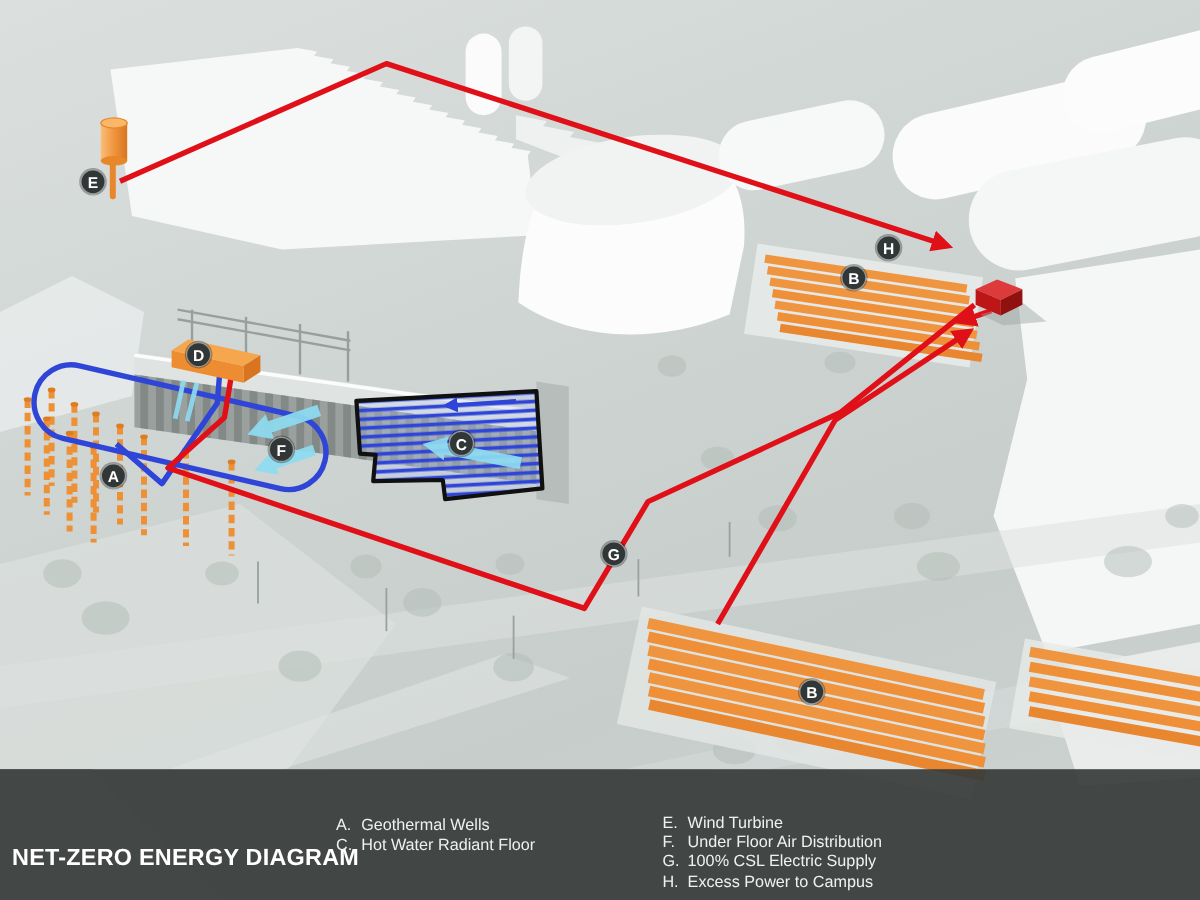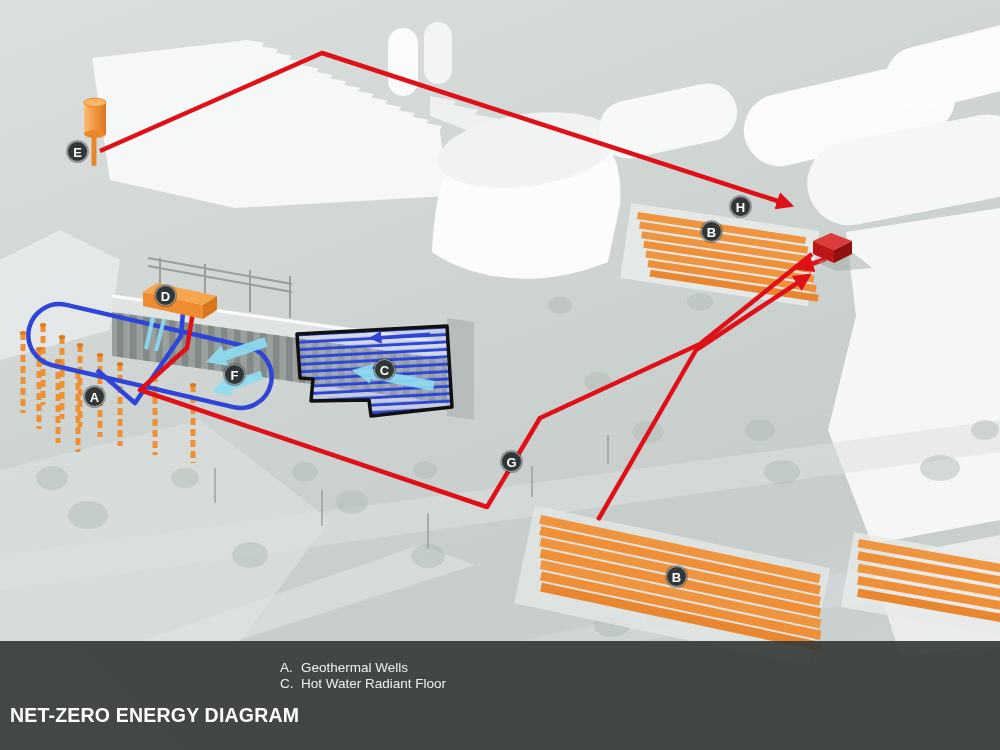--- a/index.html
+++ b/index.html
@@ -12,21 +12,21 @@
   .badge{
     position:absolute;width:21px;height:21px;border-radius:50%;
     background:#313637;border:1px solid rgba(255,255,255,.5);
     color:#fff;font-weight:bold;font-size:13px;line-height:21px;text-align:center;
     box-shadow:0 0 0 1px rgba(0,0,0,.3);box-sizing:border-box;
   }
   .bar{position:absolute;left:0;top:641px;width:1000px;height:109px;background:rgba(54,59,58,.92);}
   .bar-accent{position:absolute;left:0;top:0;width:1000px;height:109px;background:#434847;
     clip-path:polygon(0 0,77px 0,187px 109px,0 109px);}
   .title{position:absolute;left:10px;top:704px;color:#ffffff;font-weight:bold;font-size:19.5px;letter-spacing:.2px;}
-  .legend-col{position:absolute;color:#eef1f0;font-size:13.5px;line-height:16.2px;}
+  .legend-col{position:absolute;color:#eef1f0;font-size:13.5px;line-height:16.2px;margin-top:20px;}
   .legend-col.left{left:280px;top:660px;}
   .legend-col.right{left:552px;top:658px;}
   .legend-col .k{display:inline-block;width:21px;}
 </style>
 </head>
 <body>
 
 <div class="stage">
 
   <svg class="layer" viewBox="0 0 1000 750">
@@ -247,14 +247,20 @@
 
   <div class="bar">
     <div class="bar-accent"></div>
   </div>
   <div class="title">NET-ZERO ENERGY DIAGRAM</div>
 
   <div class="legend-col left">
     <div><span class="k">A.</span><span>Geothermal Wells</span></div>
     <div><span class="k">C.</span><span>Hot Water Radiant Floor</span></div>
   </div>
+  <div class="legend-col right">
+    <div><span class="k">E.</span><span>Wind Turbine</span></div>
+    <div><span class="k">F.</span><span>Under Floor Air Distribution</span></div>
+    <div><span class="k">G.</span><span>100% CSL Electric Supply</span></div>
+    <div><span class="k">H.</span><span>Excess Power to Campus</span></div>
+  </div>
 
 </div>
 
 </body></html>

